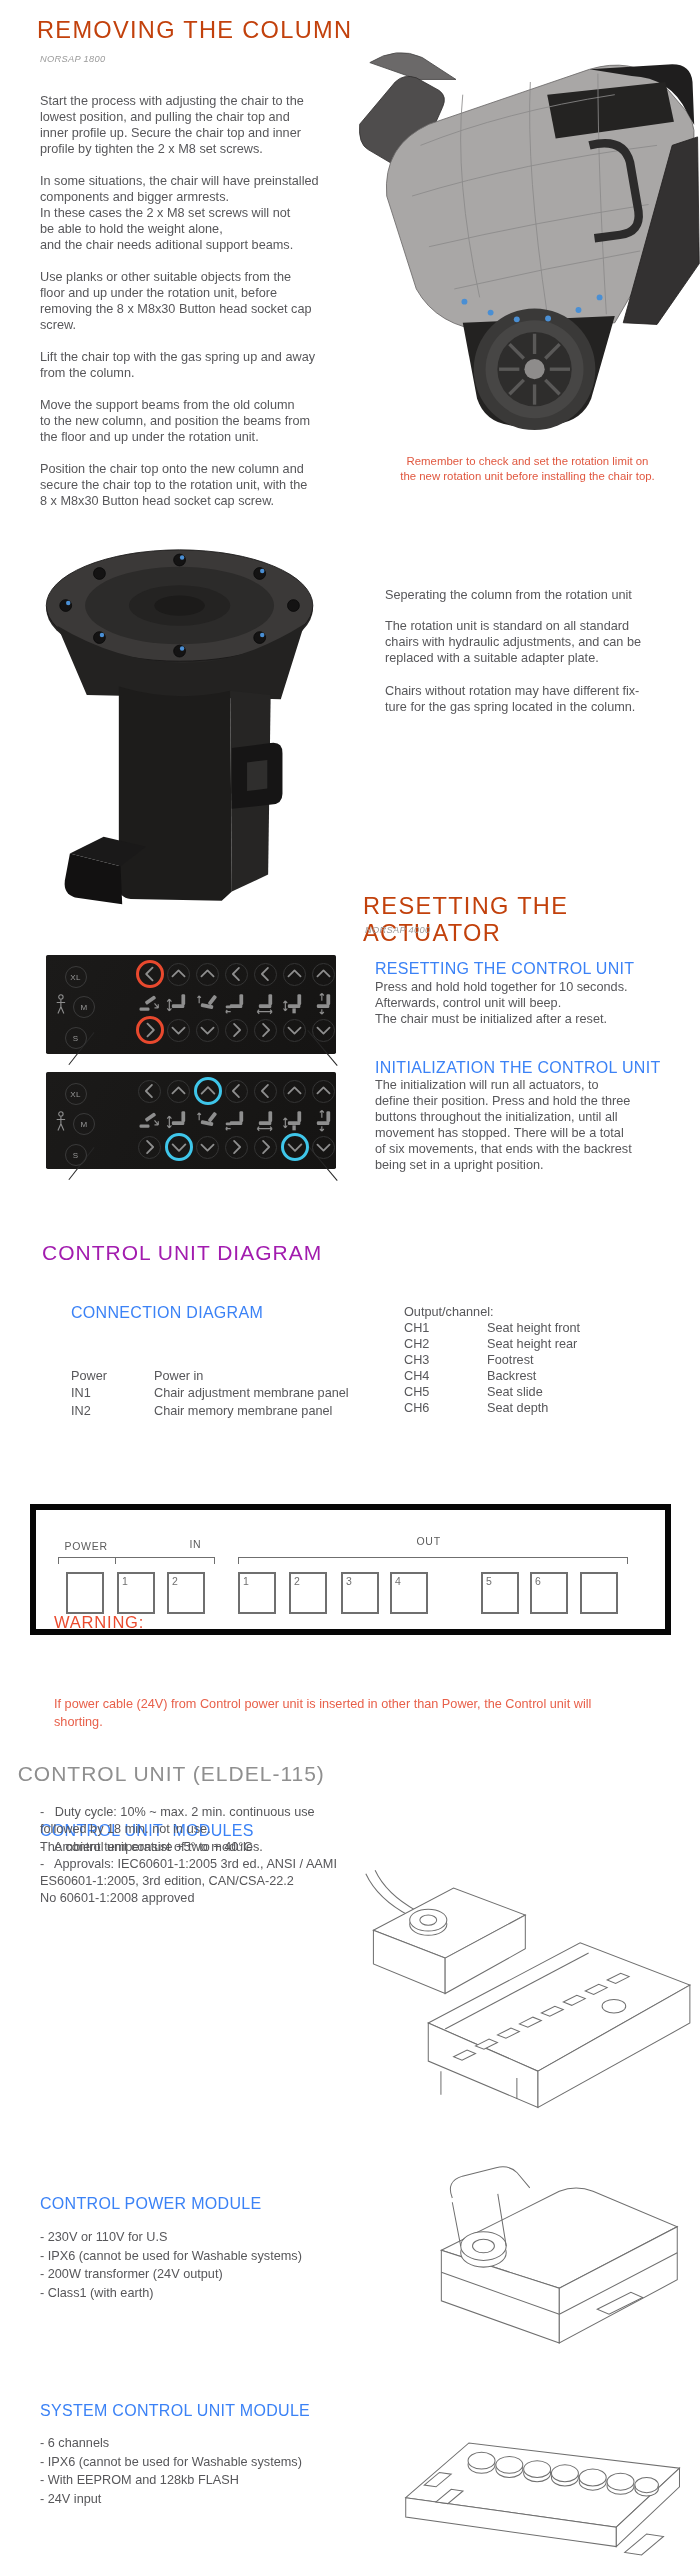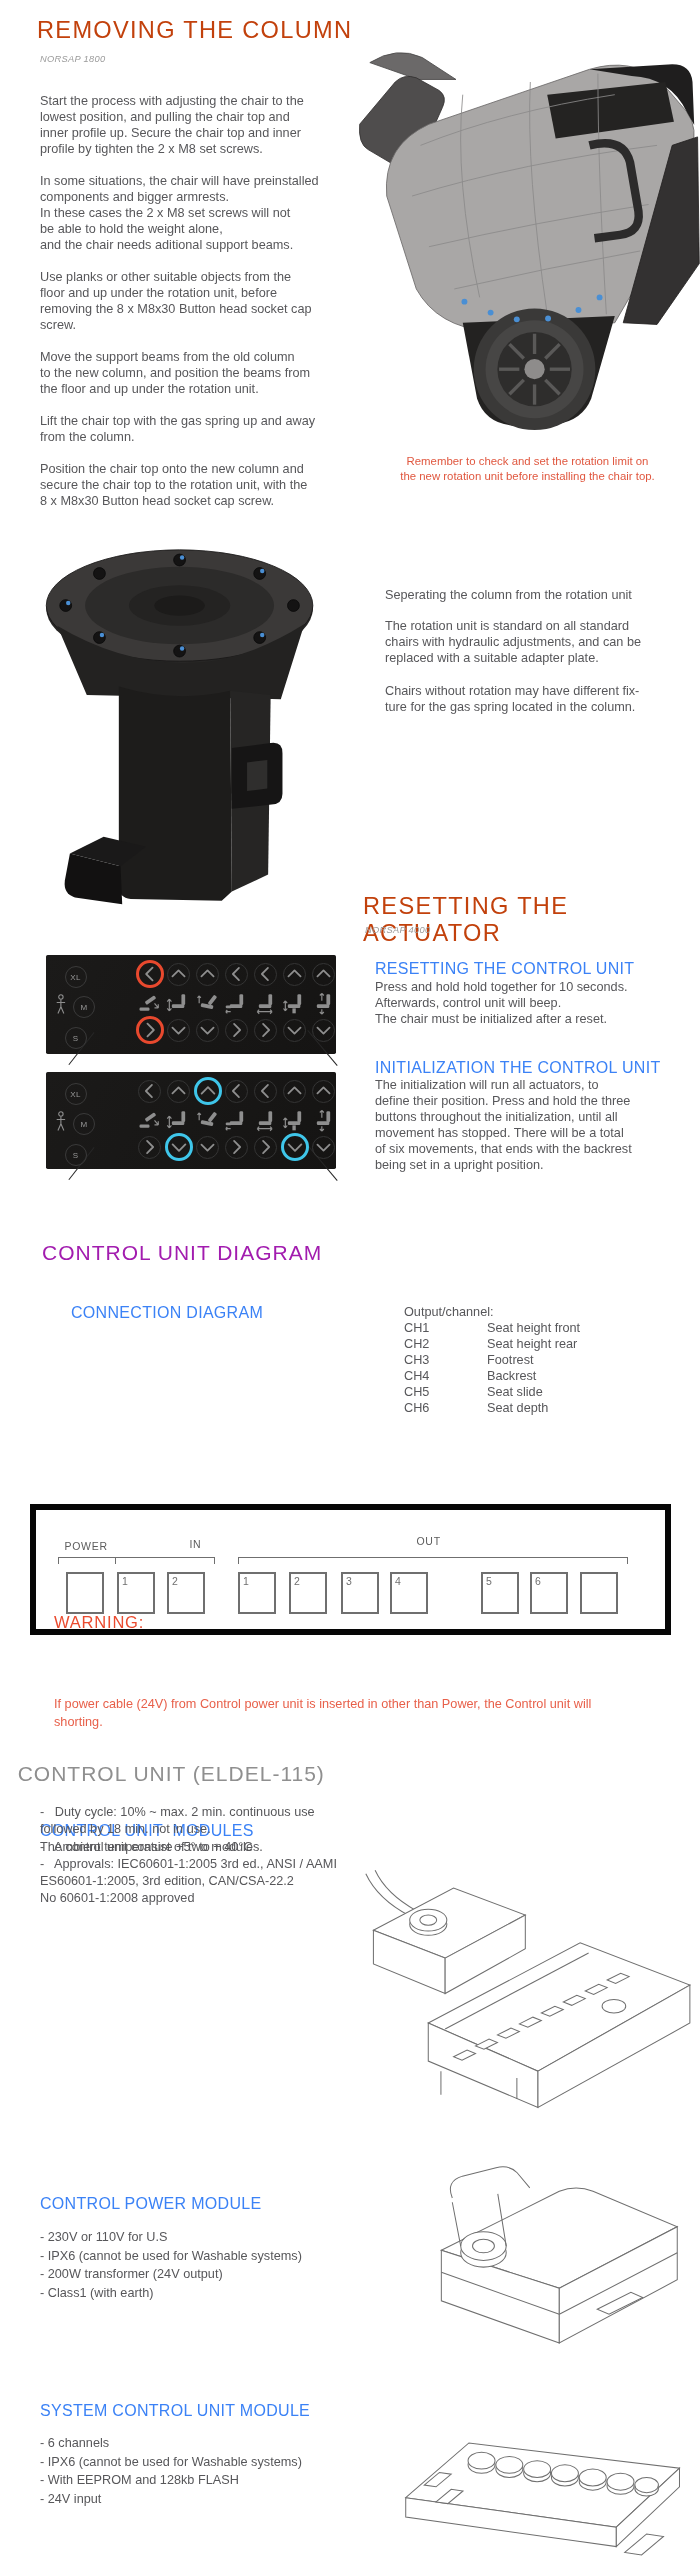--- a/index.html
+++ b/index.html
@@ -61,25 +61,25 @@
 profile by tighten the 2 x M8 set screws.</p>
     <p class="pre">In some situations, the chair will have preinstalled
 components and bigger armrests.
 In these cases the 2 x M8 set screws will not
 be able to hold the weight alone,
 and the chair needs aditional support beams.</p>
     <p class="pre">Use planks or other suitable objects from the
 floor and up under the rotation unit, before
 removing the 8 x M8x30 Button head socket cap
 screw.</p>
+    <p class="pre">Lift the chair top with the gas spring up and away
+from the column.</p>
     <p class="pre">Move the support beams from the old column
 to the new column, and position the beams from
 the floor and up under the rotation unit.</p>
-    <p class="pre">Lift the chair top with the gas spring up and away
-from the column.</p>
     <p class="pre">Position the chair top onto the new column and
 secure the chair top to the rotation unit, with the
 8 x M8x30 Button head socket cap screw.</p>
   </div>
 
   <div class="abs" style="left:336px;top:44px;width:365px;height:397px;">
     <svg width="365" height="397" viewBox="0 0 432 470">
       <path d="M40 22 Q72 2 102 16 L142 42 L97 42 Z" fill="#6b6969" stroke="#4a4848"></path>
       <path d="M28 95 L70 45 Q80 35 95 40 L122 55 Q132 62 126 75 L97 140 Q90 152 77 148 L38 125 Q26 118 28 95 Z" fill="#4f4d4d" stroke="#333131"></path>
       <path d="M60 180 Q55 120 110 95 L300 30 Q350 15 385 45 L415 80 Q430 100 420 130 L400 210 L330 330 L180 340 Q120 335 95 290 Z" fill="#a9a7a6" stroke="#6c6a6a"></path>
@@ -493,20 +493,25 @@
 define their position. Press and hold the three
 buttons throughout the initialization, until all
 movement has stopped. There will be a total
 of six movements, that ends with the backrest
 being set in a upright position.</div>
 
   <div class="abs big-title" style="left:42px;top:1241px;">CONTROL UNIT DIAGRAM</div>
 
   <div class="abs gray-h" style="left:71px;top:1304px;">CONNECTION DIAGRAM</div>
 
+  <div class="abs kv" style="left:71px;top:1368px;">
+    <div><span class="k">Power</span><span>Power in</span></div>
+    <div><span class="k">IN1</span><span>Chair adjustment membrane panel</span></div>
+    <div><span class="k">IN2</span><span>Chair memory membrane panel</span></div>
+  </div>
 
   <div class="abs out-list" style="left:404px;top:1304px;">
     <div>Output/channel:</div>
     <div><span class="k">CH1</span><span>Seat height front</span></div>
     <div><span class="k">CH2</span><span>Seat height rear</span></div>
     <div><span class="k">CH3</span><span>Footrest</span></div>
     <div><span class="k">CH4</span><span>Backrest</span></div>
     <div><span class="k">CH5</span><span>Seat slide</span></div>
     <div><span class="k">CH6</span><span>Seat depth</span></div>
   </div>

